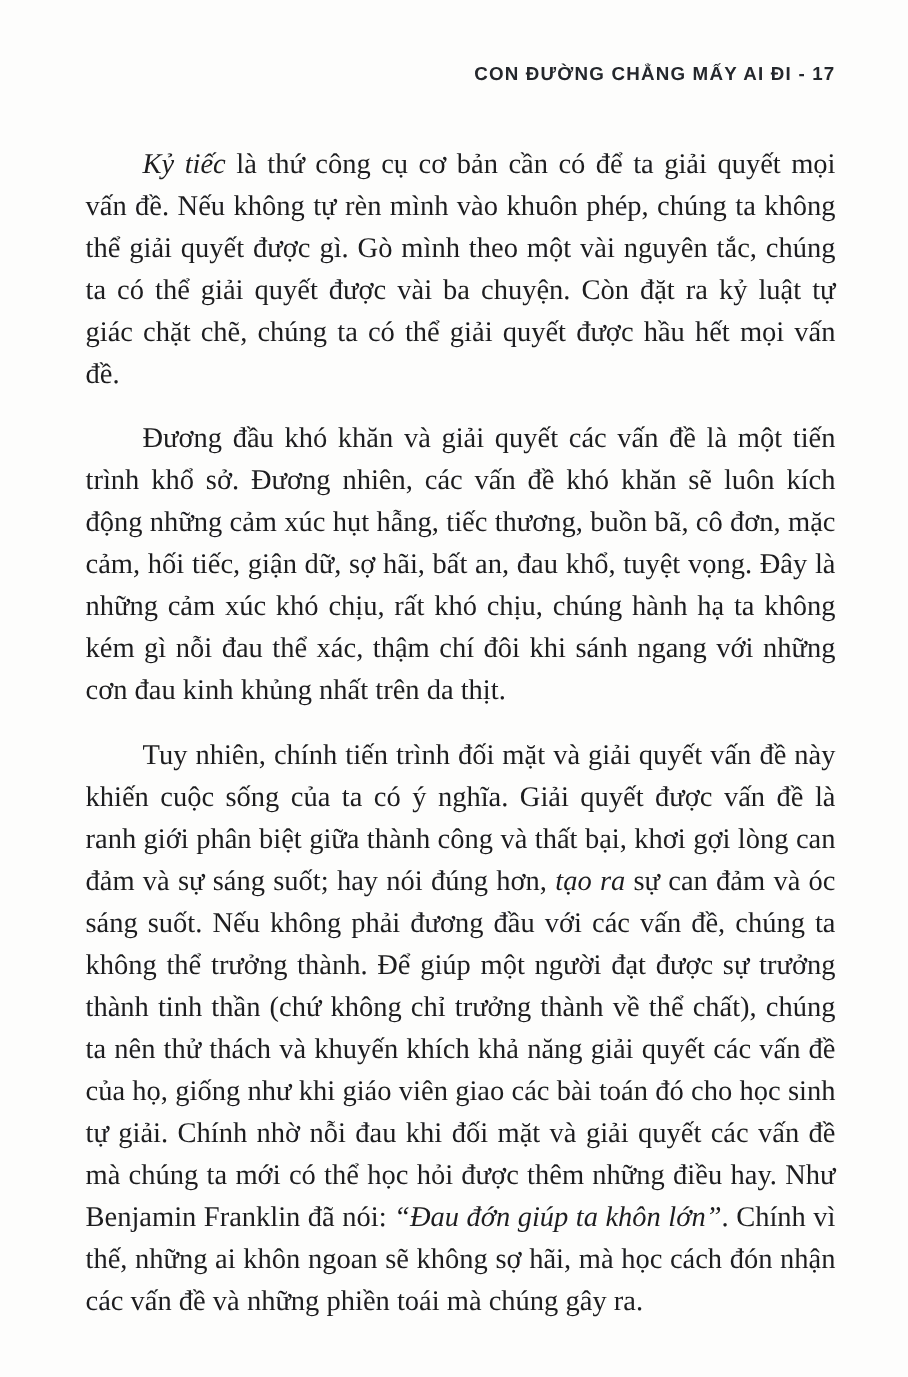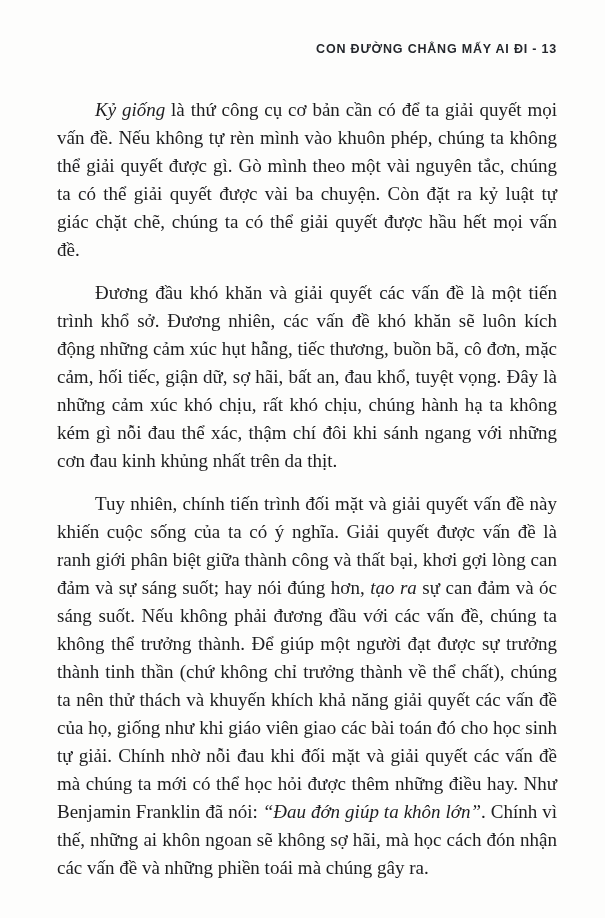--- a/index.html
+++ b/index.html
@@ -42,20 +42,20 @@
   }
   .page-body em {
     font-style: italic;
   }
 </style>
 </head>
 <body>
 
 <div class="page">
   <div class="running-header">
-    <span>CON ĐƯỜNG CHẲNG MẤY AI ĐI - 13</span>
+    <span>CON ĐƯỜNG CHẲNG MẤY AI ĐI - 17</span>
   </div>
   <div class="page-body">
-      <p class="para"><em>Kỷ giống</em><span> là thứ công cụ cơ bản cần có để ta giải quyết mọi vấn đề. Nếu không tự rèn mình vào khuôn phép, chúng ta không thể giải quyết được gì. Gò mình theo một vài nguyên tắc, chúng ta có thể giải quyết được vài ba chuyện. Còn đặt ra kỷ luật tự giác chặt chẽ, chúng ta có thể giải quyết được hầu hết mọi vấn đề.</span></p>
+      <p class="para"><em>Kỷ tiếc</em><span> là thứ công cụ cơ bản cần có để ta giải quyết mọi vấn đề. Nếu không tự rèn mình vào khuôn phép, chúng ta không thể giải quyết được gì. Gò mình theo một vài nguyên tắc, chúng ta có thể giải quyết được vài ba chuyện. Còn đặt ra kỷ luật tự giác chặt chẽ, chúng ta có thể giải quyết được hầu hết mọi vấn đề.</span></p>
       <p class="para"><span>Đương đầu khó khăn và giải quyết các vấn đề là một tiến trình khổ sở. Đương nhiên, các vấn đề khó khăn sẽ luôn kích động những cảm xúc hụt hẫng, tiếc thương, buồn bã, cô đơn, mặc cảm, hối tiếc, giận dữ, sợ hãi, bất an, đau khổ, tuyệt vọng. Đây là những cảm xúc khó chịu, rất khó chịu, chúng hành hạ ta không kém gì nỗi đau thể xác, thậm chí đôi khi sánh ngang với những cơn đau kinh khủng nhất trên da thịt.</span></p>
       <p class="para"><span>Tuy nhiên, chính tiến trình đối mặt và giải quyết vấn đề này khiến cuộc sống của ta có ý nghĩa. Giải quyết được vấn đề là ranh giới phân biệt giữa thành công và thất bại, khơi gợi lòng can đảm và sự sáng suốt; hay nói đúng hơn, </span><em>tạo ra</em><span> sự can đảm và óc sáng suốt. Nếu không phải đương đầu với các vấn đề, chúng ta không thể trưởng thành. Để giúp một người đạt được sự trưởng thành tinh thần (chứ không chỉ trưởng thành về thể chất), chúng ta nên thử thách và khuyến khích khả năng giải quyết các vấn đề của họ, giống như khi giáo viên giao các bài toán đó cho học sinh tự giải. Chính nhờ nỗi đau khi đối mặt và giải quyết các vấn đề mà chúng ta mới có thể học hỏi được thêm những điều hay. Như Benjamin Franklin đã nói: </span><em>“Đau đớn giúp ta khôn lớn”</em><span>. Chính vì thế, những ai khôn ngoan sẽ không sợ hãi, mà học cách đón nhận các vấn đề và những phiền toái mà chúng gây ra.</span></p>
     </div>
 </div>
 
 </body></html>

